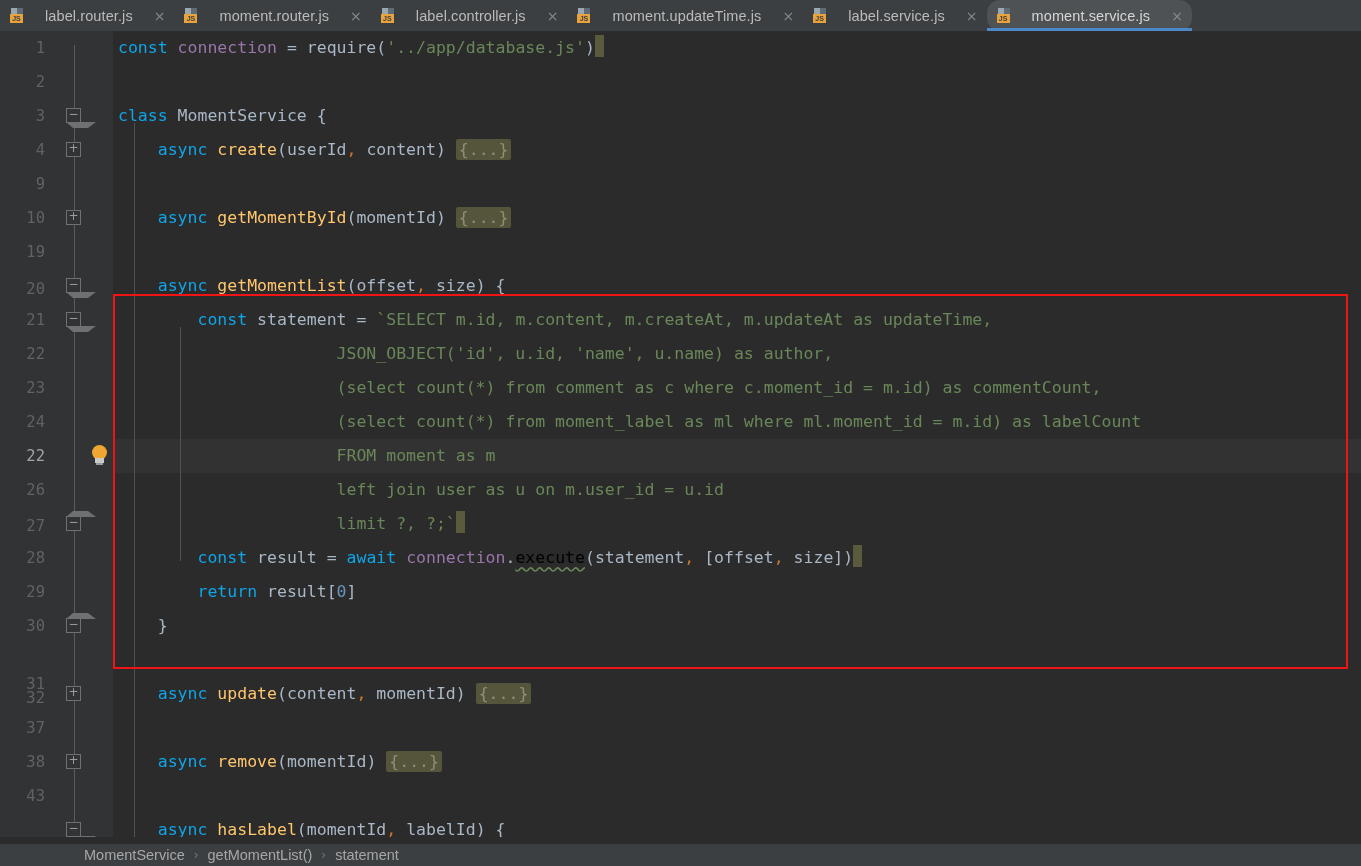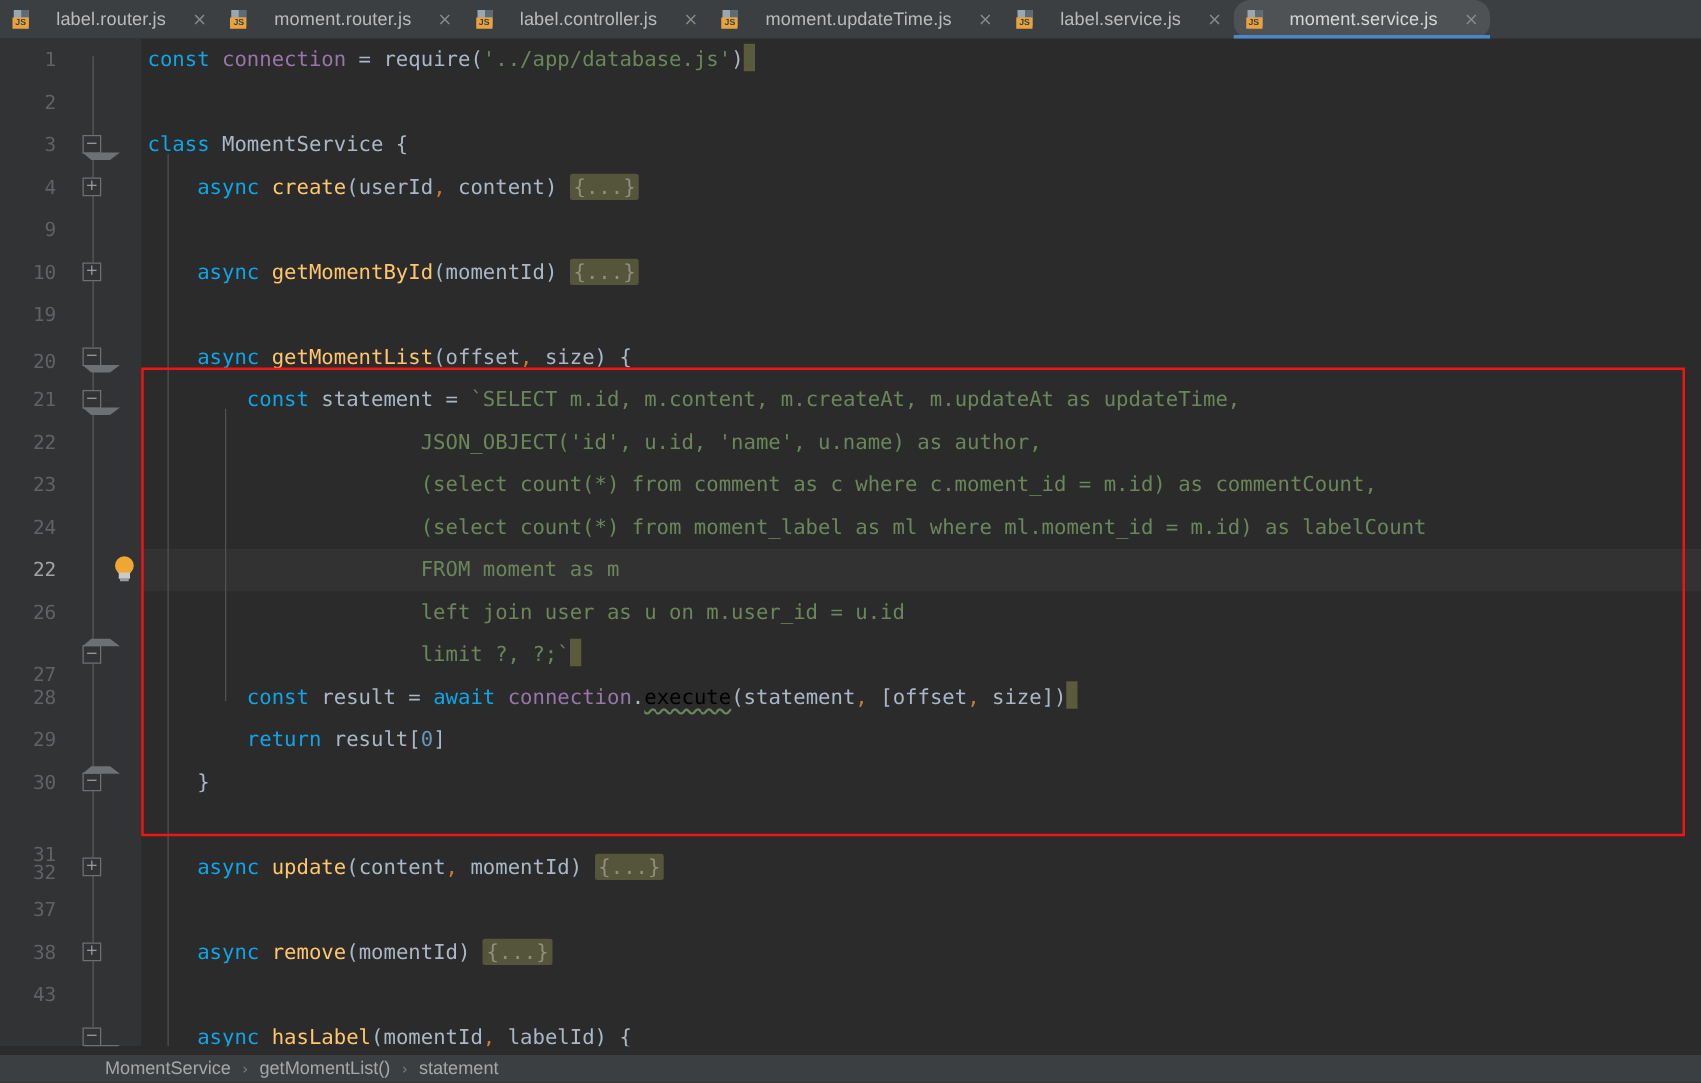--- a/index.html
+++ b/index.html
@@ -271,21 +271,21 @@
       <div class="lineno" style="top: 306px;">22</div>
       <div class="lineno" style="top: 340px;">23</div>
       <div class="lineno" style="top: 374px;">24</div>
       <div class="lineno cur" style="top: 408px;">22</div>
       <div class="bulb" style="top: 414px;">
         <span class="glass"></span>
         <span class="neck"></span>
         <span class="base"></span>
       </div>
       <div class="lineno" style="top: 442px;">26</div>
-      <div class="lineno" style="top: 492px;">27</div>
+      <div class="lineno" style="top: 478px;">27</div>
       <div class="foldmark openbot" style="top: 485px;">
         <span class="box"></span>
         <span class="sign">−</span>
         <span class="arrow"></span>
       </div>
       <div class="lineno" style="top: 510px;">28</div>
       <div class="lineno" style="top: 544px;">29</div>
       <div class="lineno" style="top: 578px;">30</div>
       <div class="foldmark openbot" style="top: 587px;">
         <span class="box"></span>

